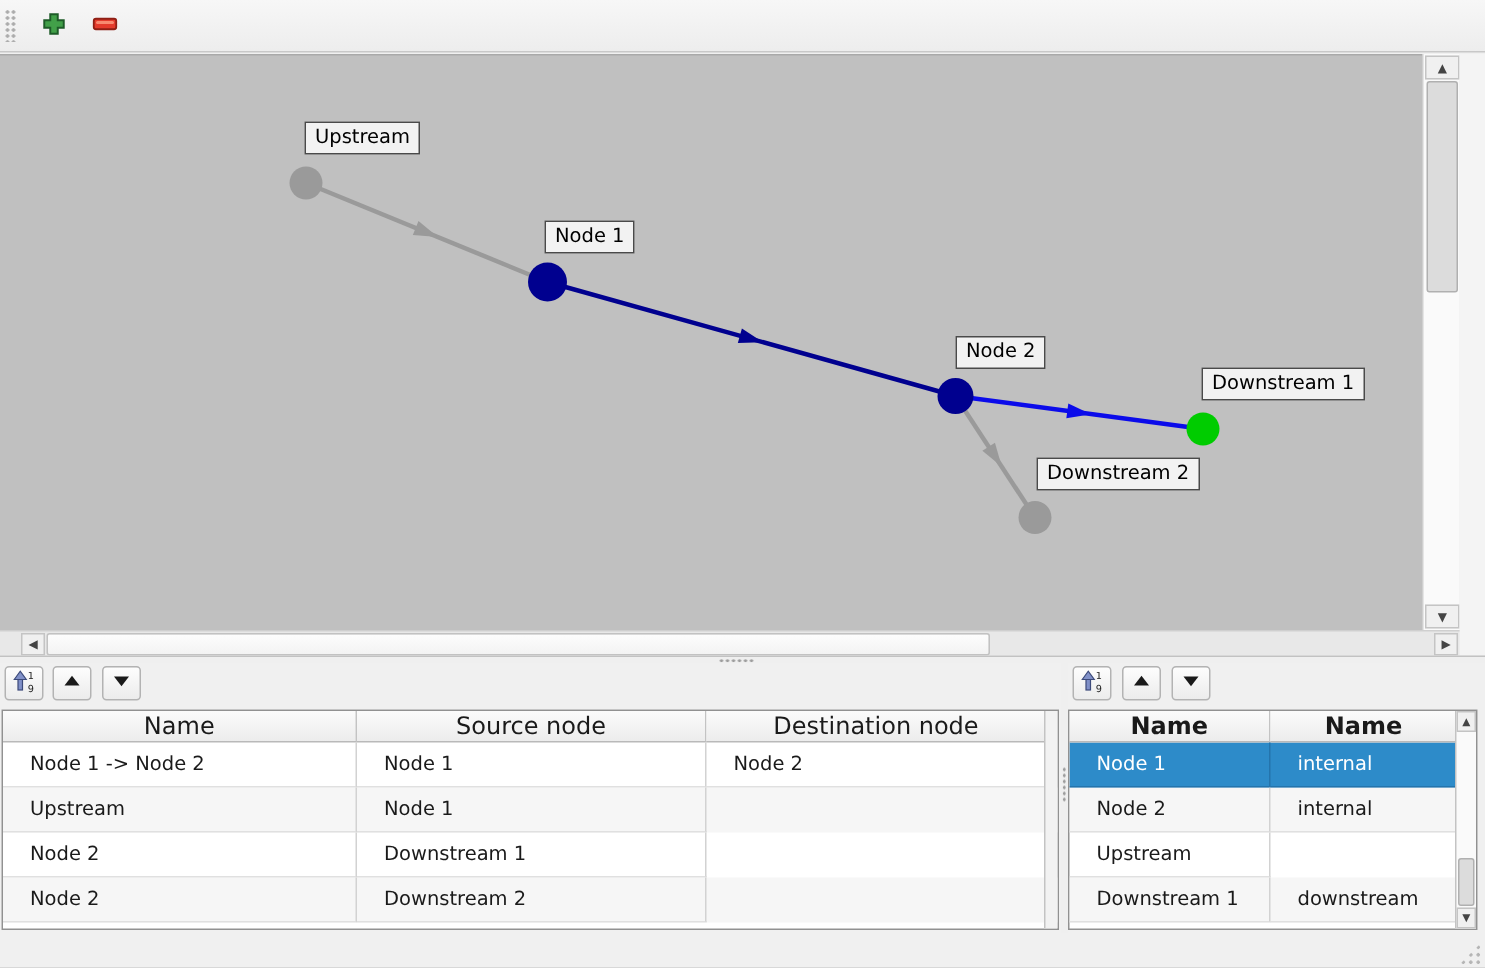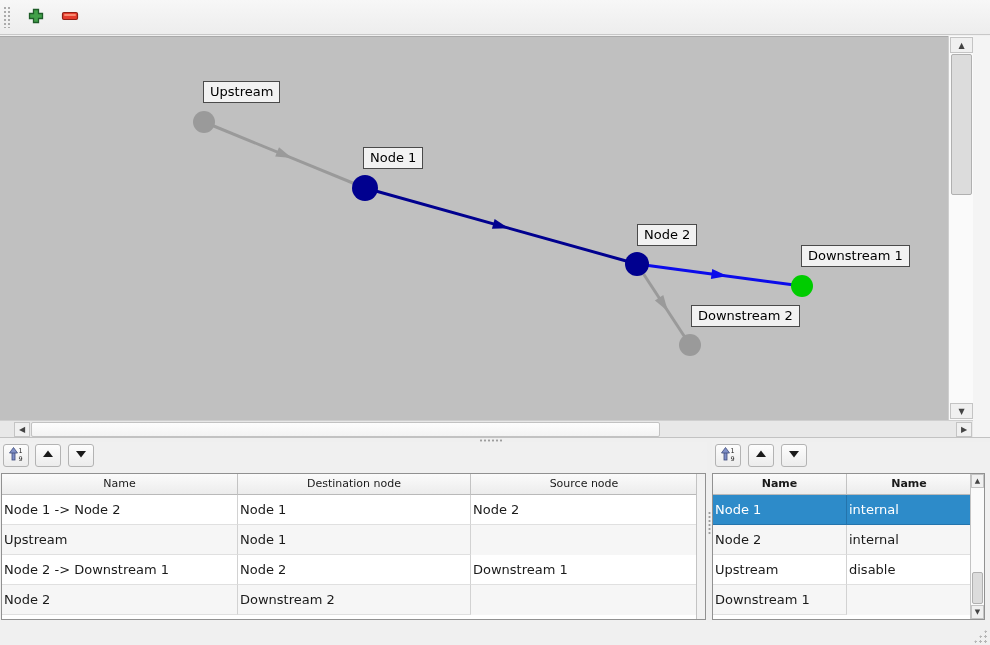--- a/index.html
+++ b/index.html
@@ -106,29 +106,29 @@
   .table {
     position:absolute; top:473px; height:147px; background:#fff;
     border:1px solid #919191; overflow:hidden;
   }
   .edges-table { left:1px;   width:705px; }
   .nodes-table { left:712px; width:273px; }
   .thead { display:flex; height:21px; }
   .th {
     background:linear-gradient(#fbfbfb,#ececec);
     border-right:1px solid #c3c3c3; border-bottom:1px solid #b9b9b9;
-    font-size:11px; text-align:center; line-height:20px;
+    font-size:16px; text-align:center; line-height:20px;
     overflow:hidden; white-space:nowrap;
   }
   .nodes-table .th { font-weight:bold; }
   .tr { display:flex; height:30px; }
   .tr:nth-child(even) { background:#f6f6f6; }
   .td {
     border-right:1px solid #d2d2d2; border-bottom:1px solid #e0e0e0;
-    font-size:13px; line-height:29px; padding-left:2px;
+    font-size:13px; line-height:29px; padding-left:18px;
     overflow:hidden; white-space:nowrap;
   }
   .tr.selected { color:#fff; }
   .tr.selected .td { border-right-color:#2474ac; border-bottom-color:#2474ac; }
 
   .edges-table .th:nth-child(1), .edges-table .td:nth-child(1) { width:236px; }
   .edges-table .th:nth-child(2), .edges-table .td:nth-child(2) { width:233px; }
   .edges-table .th:nth-child(3), .edges-table .td:nth-child(3) { width:227px; }
   .edges-scroll-strip {
     position:absolute; right:0; top:0; width:9px; height:100%;
@@ -262,35 +262,34 @@
   <span>
     <svg width="16" height="16" viewBox="0 0 16 16">
         <polygon points="3,5 8,11.5 13,5" fill="#1a1a1a"></polygon>
       </svg>
   </span>
 </div>
 
 <div class="table edges-table">
   <div class="thead">
     <div class="th">Name</div>
+    <div class="th">Source node</div>
     <div class="th">Destination node</div>
-    <div class="th">Source node</div>
   </div>
   <div id="edges-tbody">
       <div class="tr">
         <div class="td">Node 1 -&gt; Node 2</div>
         <div class="td">Node 1</div>
         <div class="td">Node 2</div>
       </div>
       <div class="tr">
         <div class="td">Upstream</div>
         <div class="td">Node 1</div>
       </div>
       <div class="tr">
-        <div class="td">Node 2 -&gt; Downstream 1</div>
         <div class="td">Node 2</div>
         <div class="td">Downstream 1</div>
       </div>
       <div class="tr">
         <div class="td">Node 2</div>
         <div class="td">Downstream 2</div>
       </div>
     </div>
   <div class="edges-scroll-strip"></div>
 </div>
@@ -304,24 +303,24 @@
       <div class="tr selected" style="background: rgb(45, 139, 201);">
         <div class="td">Node 1</div>
         <div class="td">internal</div>
       </div>
       <div class="tr">
         <div class="td">Node 2</div>
         <div class="td">internal</div>
       </div>
       <div class="tr">
         <div class="td">Upstream</div>
-        <div class="td">disable</div>
       </div>
       <div class="tr">
         <div class="td">Downstream 1</div>
+        <div class="td">downstream</div>
       </div>
     </div>
   <div class="mini-scroll">
     <div class="stepper up">▲</div>
     <div class="thumb"></div>
     <div class="stepper down">▼</div>
   </div>
 </div>
 
 <div class="resize-grip"></div>

